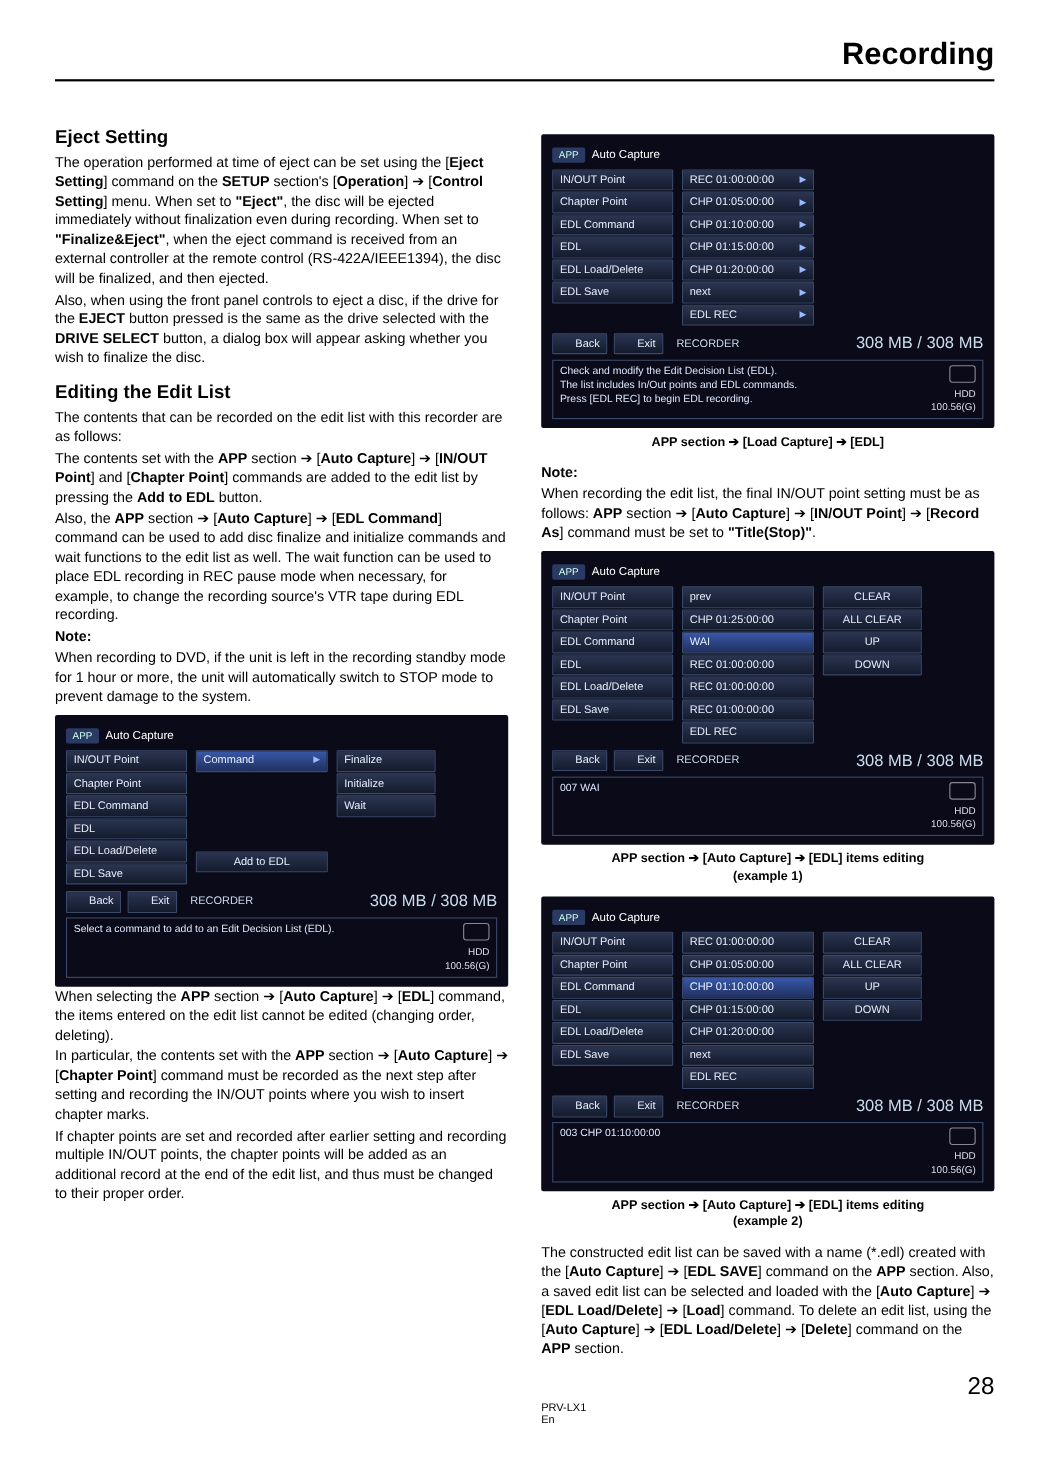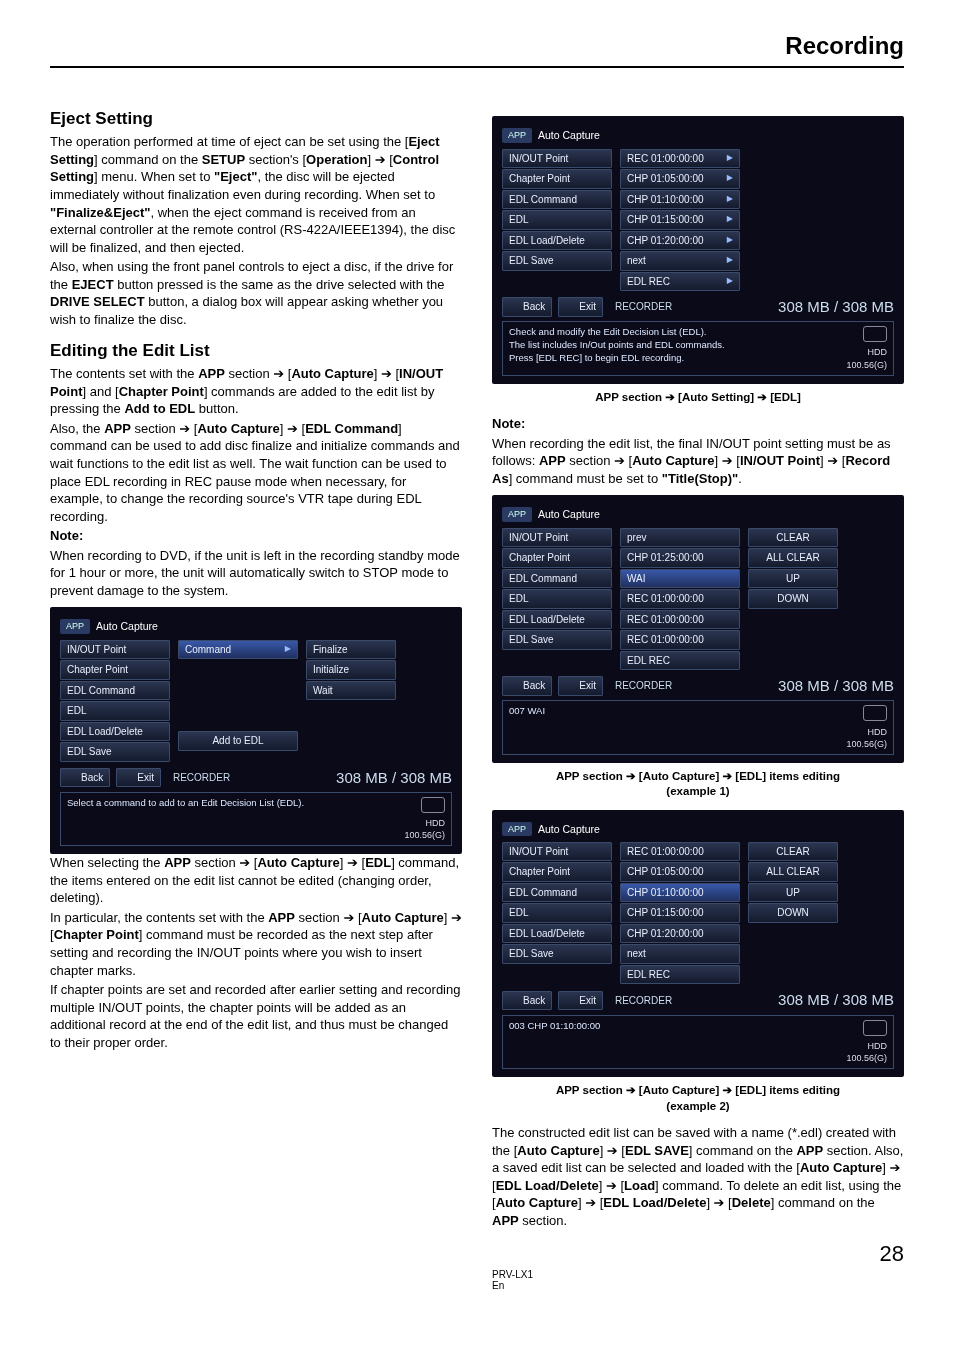--- a/index.html
+++ b/index.html
@@ -7,21 +7,21 @@
     font-size: 13px;
     line-height: 1.35;
     color: #000;
     background: #fff;
     margin: 0;
     padding: 30px 50px;
     width: 854px;
   }
   .header-title {
     text-align: right;
-    font-size: 24px;
+    font-size: 28px;
     font-weight: bold;
     border-bottom: 2px solid #000;
     padding-bottom: 4px;
     margin-bottom: 18px;
   }
   .columns {
     display: flex;
     gap: 30px;
     margin-top: 40px;
   }
@@ -145,20 +145,21 @@
   <h2>Eject Setting</h2>
   <p>
     <span>The operation performed at time of eject can be set using the [</span><span class="bold">Eject Setting</span><span>] command on the </span><span class="bold">SETUP</span><span> section's [</span><span class="bold">Operation</span><span>] ➔ [</span><span class="bold">Control Setting</span><span>] menu.</span>
     <span>When set to </span><span class="bold">"Eject"</span><span>, the disc will be ejected immediately without finalization even during recording. When set to </span><span class="bold">"Finalize&amp;Eject"</span><span>, when the eject command is received from an external controller at the remote control (RS-422A/IEEE1394), the disc will be finalized, and then ejected.</span>
   </p>
   <p>
     <span>Also, when using the front panel controls to eject a disc, if the drive for the </span><span class="bold">EJECT</span><span> button pressed is the same as the drive selected with the </span><span class="bold">DRIVE SELECT</span><span> button, a dialog box will appear asking whether you wish to finalize the disc.</span>
   </p>
 
   <h2 style="margin-top:12px">Editing the Edit List</h2>
+  <p>The contents that can be recorded on the edit list with this recorder are as follows:</p>
   <p>
     <span>The contents set with the </span><span class="bold">APP</span><span> section ➔ [</span><span class="bold">Auto Capture</span><span>] ➔ [</span><span class="bold">IN/OUT Point</span><span>] and [</span><span class="bold">Chapter Point</span><span>] commands are added to the edit list by pressing the </span><span class="bold">Add to EDL</span><span> button.</span>
   </p>
   <p>
     <span>Also, the </span><span class="bold">APP</span><span> section ➔ [</span><span class="bold">Auto Capture</span><span>] ➔ [</span><span class="bold">EDL Command</span><span>] command can be used to add disc finalize and initialize commands and wait functions to the edit list as well. The wait function can be used to place EDL recording in REC pause mode when necessary, for example, to change the recording source's VTR tape during EDL recording.</span>
   </p>
   <p class="bold">Note:</p>
   <p>When recording to DVD, if the unit is left in the recording standby mode for 1 hour or more, the unit will automatically switch to STOP mode to prevent damage to the system.</p>
 
   <div class="shot">
@@ -242,21 +243,21 @@
       <div class="rec-label">RECORDER</div>
       <div class="mb">308 MB /  308 MB</div>
     </div>
     <div class="msgbox">
       <div style="white-space:pre-line">Check and modify the Edit Decision List (EDL).
 The list includes In/Out points and EDL commands.
 Press [EDL REC] to begin EDL recording.</div>
       <div class="hdd"><span class="ic"></span><br><span>HDD</span><br><span>100.56(G)</span></div>
     </div>
   </div>
-  <div class="caption">APP section ➔ [Auto Setting] ➔ [EDL]</div>
+  <div class="caption">APP section ➔ [Load Capture] ➔ [EDL]</div>
 
   <p class="bold">Note:</p>
   <p>
     <span>When recording the edit list, the final IN/OUT point setting must be as follows: </span><span class="bold">APP</span><span> section ➔ [</span><span class="bold">Auto Capture</span><span>] ➔ [</span><span class="bold">IN/OUT Point</span><span>] ➔ [</span><span class="bold">Record As</span><span>] command must be set to </span><span class="bold">"Title(Stop)"</span><span>.</span>
   </p>
 
   <div class="shot">
     <div class="shot-title">
           <span class="app-badge">APP</span>
           <span>Auto Capture</span>

